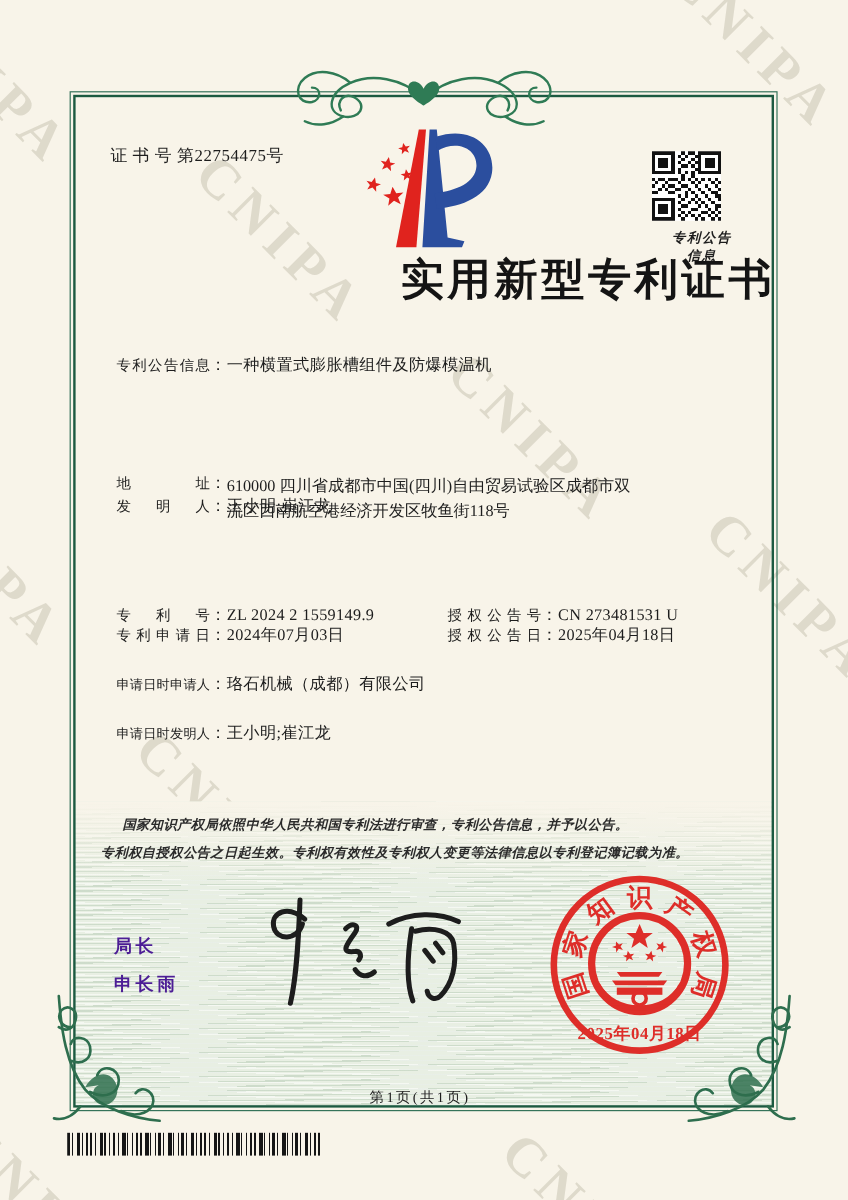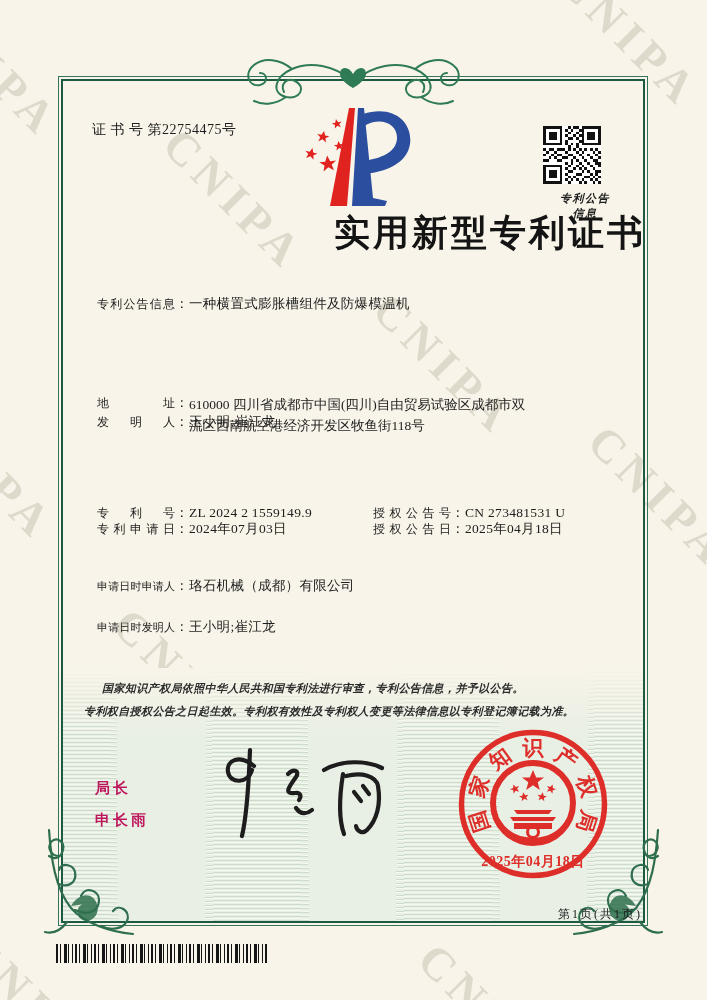--- a/index.html
+++ b/index.html
@@ -30,39 +30,39 @@
   .certno{position:absolute;left:92px;top:121px;font-size:14px;letter-spacing:.5px;}
   .logo{position:absolute;left:297px;top:106px;width:116px;height:104px;}
   .qrblock{position:absolute;left:534px;top:126px;width:76px;text-align:center;}
   .qrblock svg{width:58px;height:58px;display:block;margin:0 auto;}
   .qrcap{margin-top:7px;font-size:11px;font-weight:bold;font-style:italic;letter-spacing:1.5px;margin-left:26px;}
   .title{position:absolute;left:58px;top:209px;width:588px;text-align:right;
          font-size:36px;font-weight:bold;letter-spacing:3px;color:#141414;}
   
   .row{position:absolute;left:97px;width:520px;font-size:13.5px;line-height:18px;}
   .flabel{display:inline-block;width:78px;font-size:12px;text-align:justify;text-align-last:justify;}
-  .flabel.sm{font-size:11px;margin-top:16px;}
+  .flabel.sm{font-size:11px;}
   .colon{display:inline-block;width:14px;}
   .fvalue{letter-spacing:.3px;}
   .addr{display:inline-block;vertical-align:top;width:340px;line-height:21px;}
   .rgroup{position:absolute;left:276px;top:0;}
   
   .statement{position:absolute;left:84px;top:677px;width:490px;font-size:11px;
              font-style:italic;font-weight:600;line-height:23px;letter-spacing:.4px;color:#2b2b2b;}
   .statement .l1{text-indent:18px;white-space:nowrap;}
   .statement .l2{white-space:nowrap;}
   
   .signer{position:absolute;left:95px;font-family:"Liberation Sans","DejaVu Sans",sans-serif;
-          font-weight:600;font-size:15px;letter-spacing:3px;color:#be185d;}
+          font-weight:600;font-size:15px;letter-spacing:3px;color:#4c1d95;}
   .signer.t1{top:779px;}.signer.t2{top:811px;font-family:Liberation Serif, serif;}
   .autograph{position:absolute;left:196px;top:744px;width:205px;height:106px;}
   .seal{position:absolute;left:456px;top:727px;width:154px;height:154px;opacity:.95;}
   .seal text{font-family:"Liberation Serif","DejaVu Serif",serif;font-weight:bold;}
   
-  .pagefoot{position:absolute;left:58px;top:906px;width:584px;text-align:right;
+  .pagefoot{position:absolute;left:58px;top:906px;width:584px;text-align:center;
             font-size:12px;letter-spacing:2px;}
   .barcode{position:absolute;left:56px;top:944px;width:213px;height:19px;
            background:repeating-linear-gradient(90deg,
              #151515 0 2px, transparent 2px 4px,
              #151515 4px 5px, transparent 5px 8px,
              #151515 8px 11px, transparent 11px 12px,
              #151515 12px 13px, transparent 13px 16px,
              #151515 16px 17px, transparent 17px 19px);}
 </style>
 </head>

